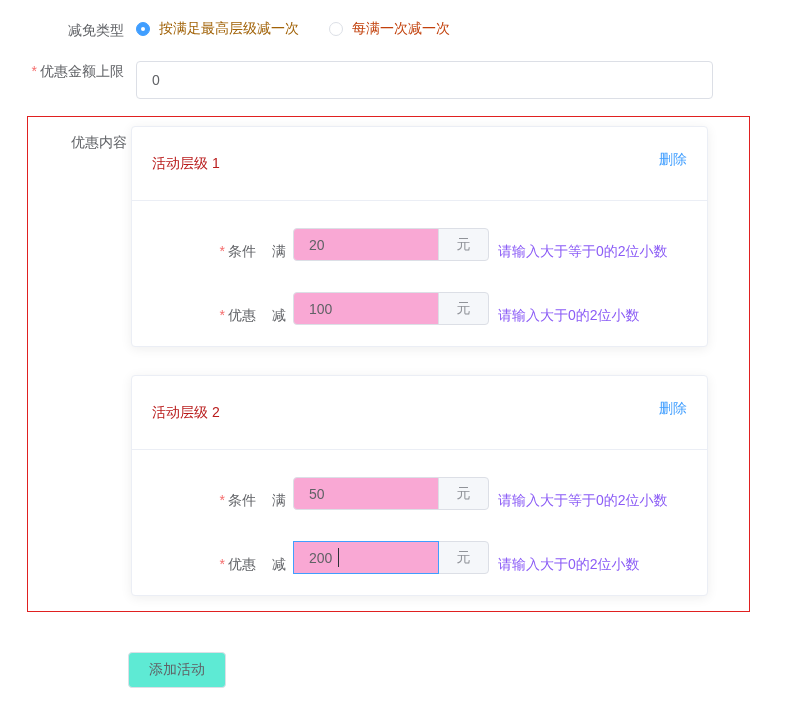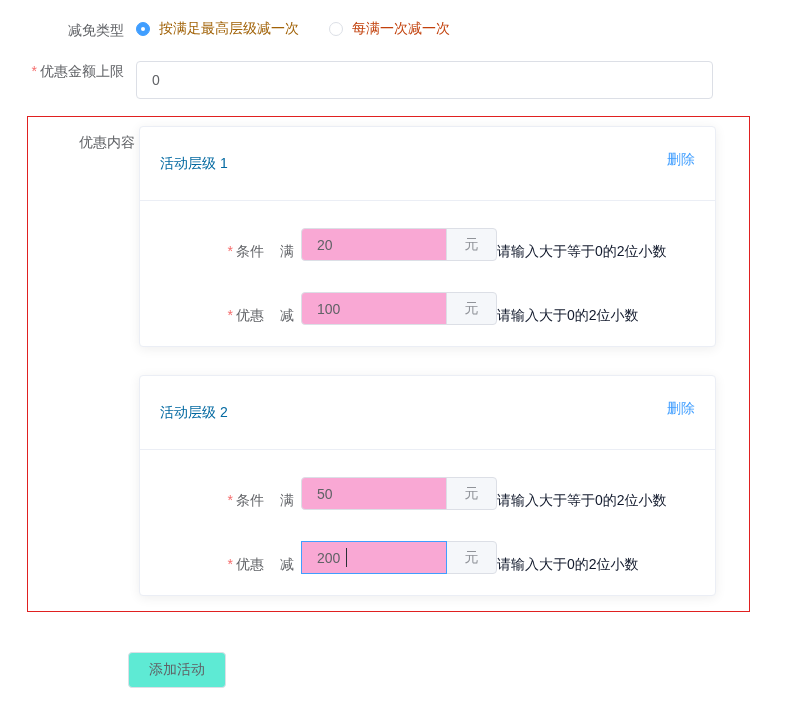--- a/index.html
+++ b/index.html
@@ -19,45 +19,45 @@
   .radio-circle { width:14px; height:14px; border-radius:50%; border:1px solid #dcdfe6; background:#fff; position:relative; flex-shrink:0; }
   .radio-circle.checked { border-color:#409eff; background:#409eff; }
   .radio-circle.checked::after { content:""; position:absolute; left:4px; top:4px; width:4px; height:4px; border-radius:50%; background:#fff; }
   .radio-label { margin-left:9px; color:#c2410c; }
   .radio.checked .radio-label { color:#a16207; }
 
   
   .cap-input { width:577px; height:38px; border:1px solid #dcdfe6; border-radius:4px; padding:0 15px; font-size:14px; color:#606266; outline:none; background:#fff; font-family:inherit; }
 
   
-  .red-box { margin-left:27px; margin-top:17px; width:723px; border:1px solid #e02020; display:flex; padding:9px 0 15px 8px; }
+  .red-box { margin-left:27px; margin-top:17px; width:723px; border:1px solid #e02020; display:flex; padding:9px 0 15px 0; }
   .box-label-col { width:103px; flex-shrink:0; text-align:right; padding-right:4px; padding-top:8px; color:#606266; }
   .tiers-col { width:577px; }
 
   
   .card { background:#fff; border:1px solid #ebeef5; border-radius:4px; box-shadow:0 2px 12px rgba(0,0,0,0.07); }
   .card + .card { margin-top:28px; }
   .card-header { height:74px; padding:0 20px; border-bottom:1px solid #ebeef5; display:flex; align-items:center; justify-content:space-between; }
-  .card-title { color:#0369a1; }
+  .card-title { color:#b91c1c; }
   .delete-link { color:#409eff; cursor:pointer; text-decoration:none; align-self:flex-start; margin-top:24px; }
   .card-body { padding:27px 20px 21px 20px; }
 
   .tier-row { display:flex; align-items:flex-end; margin-bottom:31px; }
   .tier-row:last-child { margin-bottom:0; }
   .tier-label { width:104px; flex-shrink:0; text-align:right; color:#606266; }
   .prefix-char { margin-left:16px; margin-right:7px; color:#606266; white-space:nowrap; }
 
   .input-group { display:flex; align-items:stretch; height:33px; }
   .input-wrap { position:relative; }
   .num-input { width:146px; height:33px; border:1px solid #dcdfe6; border-radius:4px 0 0 4px; padding:0 15px; font-size:14px; color:#606266; outline:none; background:#f9a8d4; position:relative; z-index:1; font-family:inherit; }
   .num-input.focused { border-color:#409eff; border-radius:0; }
   .caret { position:absolute; left:45px; top:7px; width:1px; height:19px; background:#2b2f36; z-index:2; }
   .append { width:51px; margin-left:-1px; background:#f5f7fa; border:1px solid #dcdfe6; border-radius:0 4px 4px 0; color:#909399; display:flex; align-items:center; justify-content:center; }
 
-  .hint { color:#0f172a; white-space:nowrap; }
+  .hint { margin-left:9px; color:#8b5cf6; white-space:nowrap; }
 
   
   .add-btn { margin:40px 0 0 128px; height:36px; padding:0 20px; background:#5eead4; border:1px solid #dcdfe6; border-radius:4px; color:#606266; font-size:14px; cursor:pointer; font-family:inherit; }
 </style>
 </head>
 <body>
 
 <div class="form">
 
   

